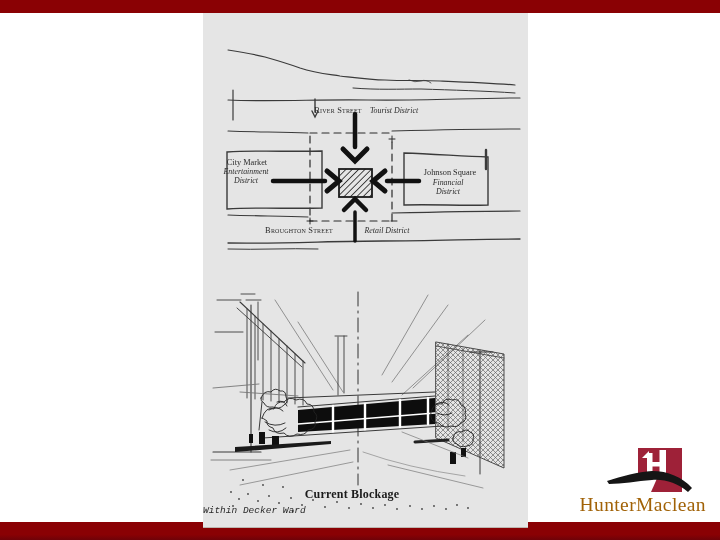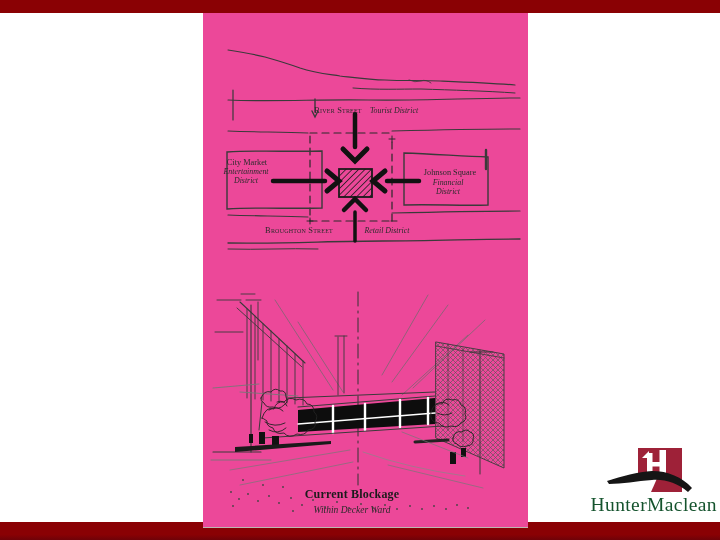--- a/index.html
+++ b/index.html
@@ -5,37 +5,37 @@
   html,body{margin:0;padding:0;}
   body{
     width:720px;height:540px;position:relative;overflow:hidden;
     background:#ffffff;font-family:"Liberation Serif",serif;
   }
   .top-bar{position:absolute;left:0;top:0;width:720px;height:13px;background:#8a0104;}
   .bottom-bar{position:absolute;left:0;top:522px;width:720px;height:18px;
     background:linear-gradient(#8a0104 70%,#6f0208);}
   .slide-page{
     position:absolute;left:203px;top:13px;width:325px;height:514px;
-    background:#ec4899;border-bottom:1px solid #bdb7b0;z-index:2;
+    background:#e5e5e5;border-bottom:1px solid #bdb7b0;z-index:2;
   }
   .svg-abs{position:absolute;left:0;}
   .diagram-top{top:25px;}
   .sketch-bottom{top:267px;}
   .caption{
     position:absolute;left:0;top:474px;width:298px;text-align:center;
     font-weight:700;font-size:12px;letter-spacing:.2px;color:#1b1b1b;
   }
   .subcaption{
-    position:absolute;left:0;top:492px;width:298px;text-align:center;
-    font-style:italic;font-size:9.5px;color:#2a2a2a;
+    position:absolute;left:0;top:492px;width:298px;
+    font-style:italic;font-size:9.5px;color:#2a2a2a;font-family:Liberation Mono, monospace;
   }
   .logo-mark{position:absolute;left:596px;top:442px;z-index:3;}
   .wordmark{
-    position:absolute;right:3px;top:494px;z-index:3;
-    font-size:19.5px;color:#14532d;letter-spacing:.4px;
+    position:absolute;right:14px;top:494px;z-index:3;
+    font-size:19.5px;color:#a16207;letter-spacing:.4px;
   }
   svg text{font-family:"Liberation Serif",serif;fill:#2b2b2b;}
   .lbl{font-size:8.3px;}
   .lbl-sc{font-size:8.4px;font-variant:small-caps;letter-spacing:.2px;}
   .lbl-it{font-size:7.9px;font-style:italic;}
 </style>
 </head>
 <body>
 
 <div class="top-bar"></div>

